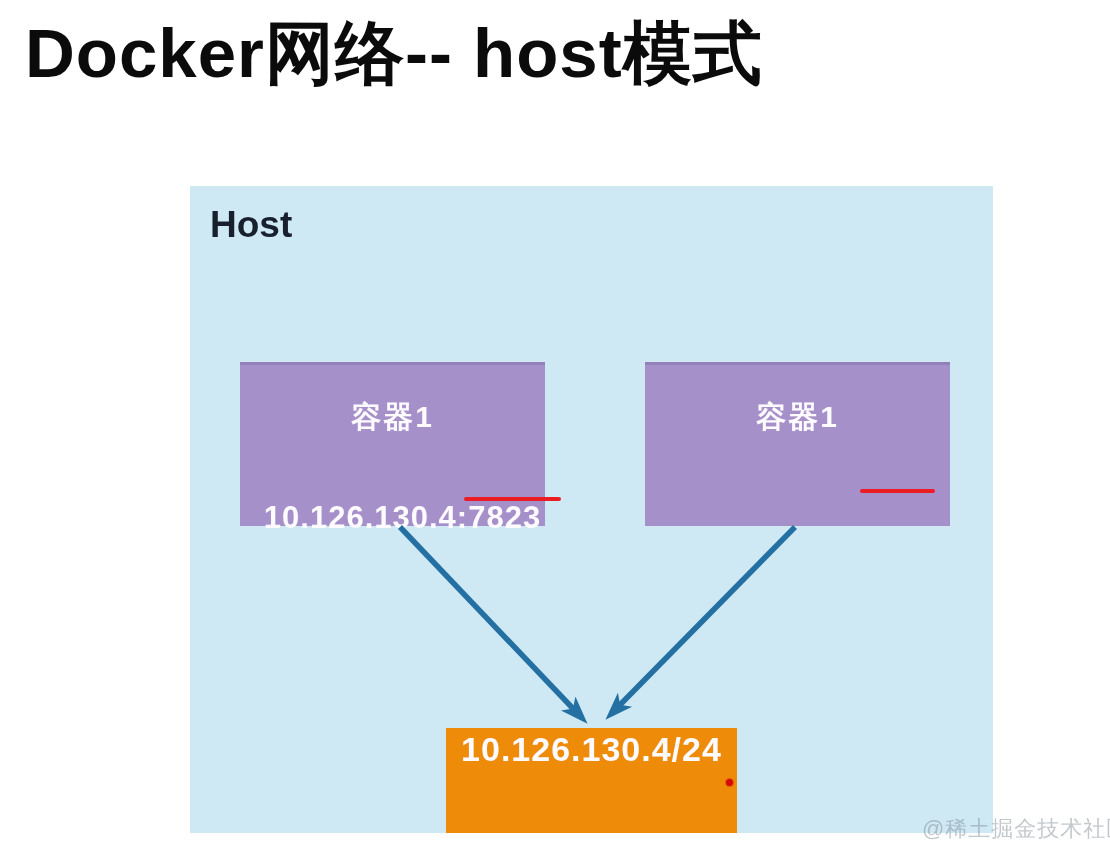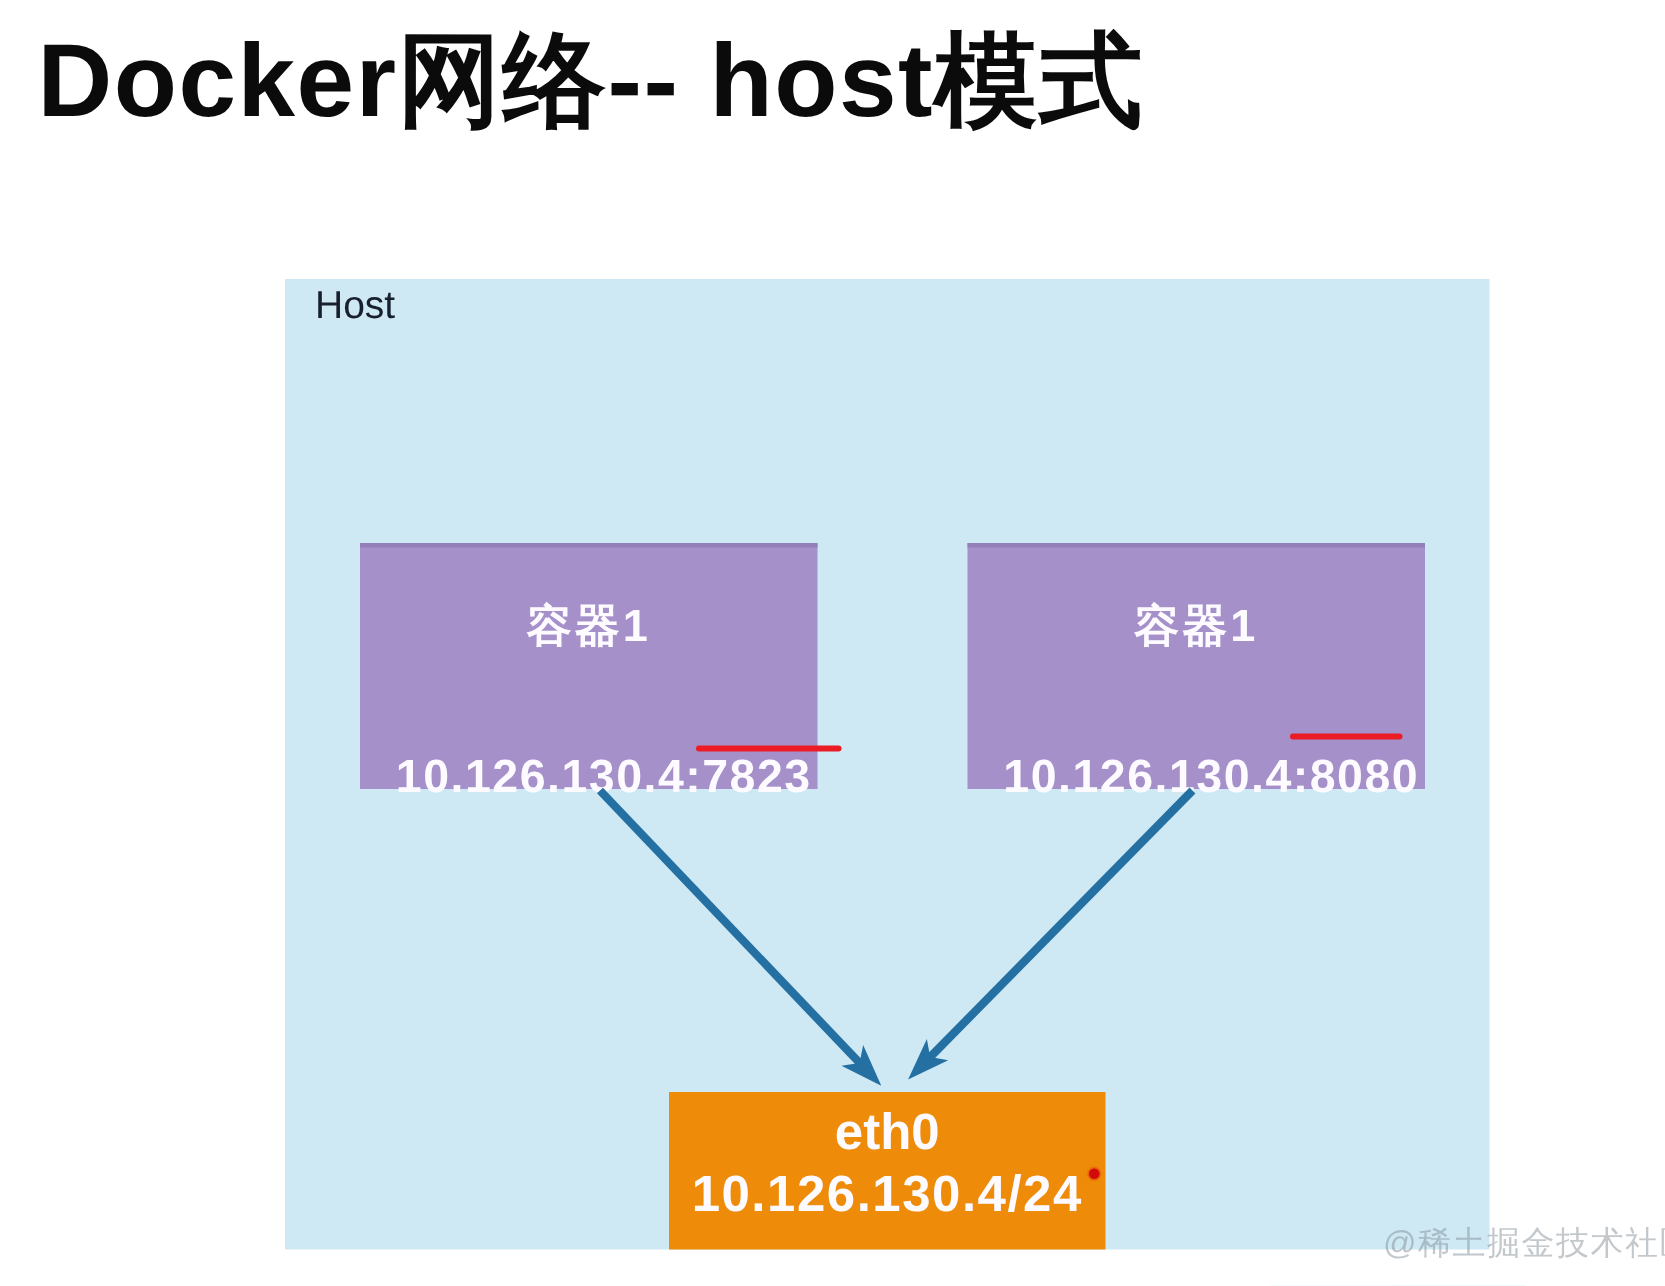--- a/index.html
+++ b/index.html
@@ -24,22 +24,22 @@
     font-size:69px; font-weight:600; color:var(--title-color);
     letter-spacing:1px; white-space:nowrap;
   }
 
   .host-box {
     position:absolute; left:190px; top:186px;
     width:803px; height:647px;
     background:var(--host-bg);
   }
   .host-label {
-    position:absolute; left:20px; top:2px;
-    font-size:26px; font-weight:normal; color:var(--host-label-color);
+    position:absolute; left:20px; top:18px;
+    font-size:37px; font-weight:bold; color:var(--host-label-color);
   }
 
   .container-box {
     position:absolute; width:305px; height:164px;
     background:var(--container-bg);
     border-top:3px solid var(--container-border);
     color:var(--box-text-color);
     text-align:center;
   }
   .container-box.left  { left:50px;  top:176px; }
@@ -91,39 +91,37 @@
   <div class="host-box">
     <div class="host-label">Host</div>
 
     <div class="container-box left">
       <div class="container-title">容器1</div>
       <div class="container-address">10.126.130.4:7823</div>
     </div>
 
     <div class="container-box right">
       <div class="container-title">容器1</div>
-      <div class="container-address">10.126.130.4:8080</div>
     </div>
   </div>
 
   <div class="annotation-underline left"></div>
   <div class="annotation-underline right"></div>
 
   <svg class="arrow-layer" width="1110" height="857" viewBox="0 0 1110 857">
     <defs>
       <marker id="arrowhead" markerUnits="userSpaceOnUse" markerWidth="28" markerHeight="24" refX="20" refY="12" orient="auto">
         <path class="arrow-head" d="M0,2 L28,12 L0,22 L7,12 Z"></path>
       </marker>
     </defs>
     <line class="arrow-line" x1="400" y1="527" x2="582" y2="718" marker-end="url(#arrowhead)"></line>
     <line class="arrow-line" x1="795" y1="527" x2="611" y2="714" marker-end="url(#arrowhead)"></line>
   </svg>
 
   <div class="eth-box">
-    <div class="eth-title">eth0</div>
     <div class="eth-address">10.126.130.4/24</div>
   </div>
 
   <div class="red-pointer-dot"></div>
 
   <div class="watermark">@稀土掘金技术社区</div>
 
 </div>
 
 </body></html>

